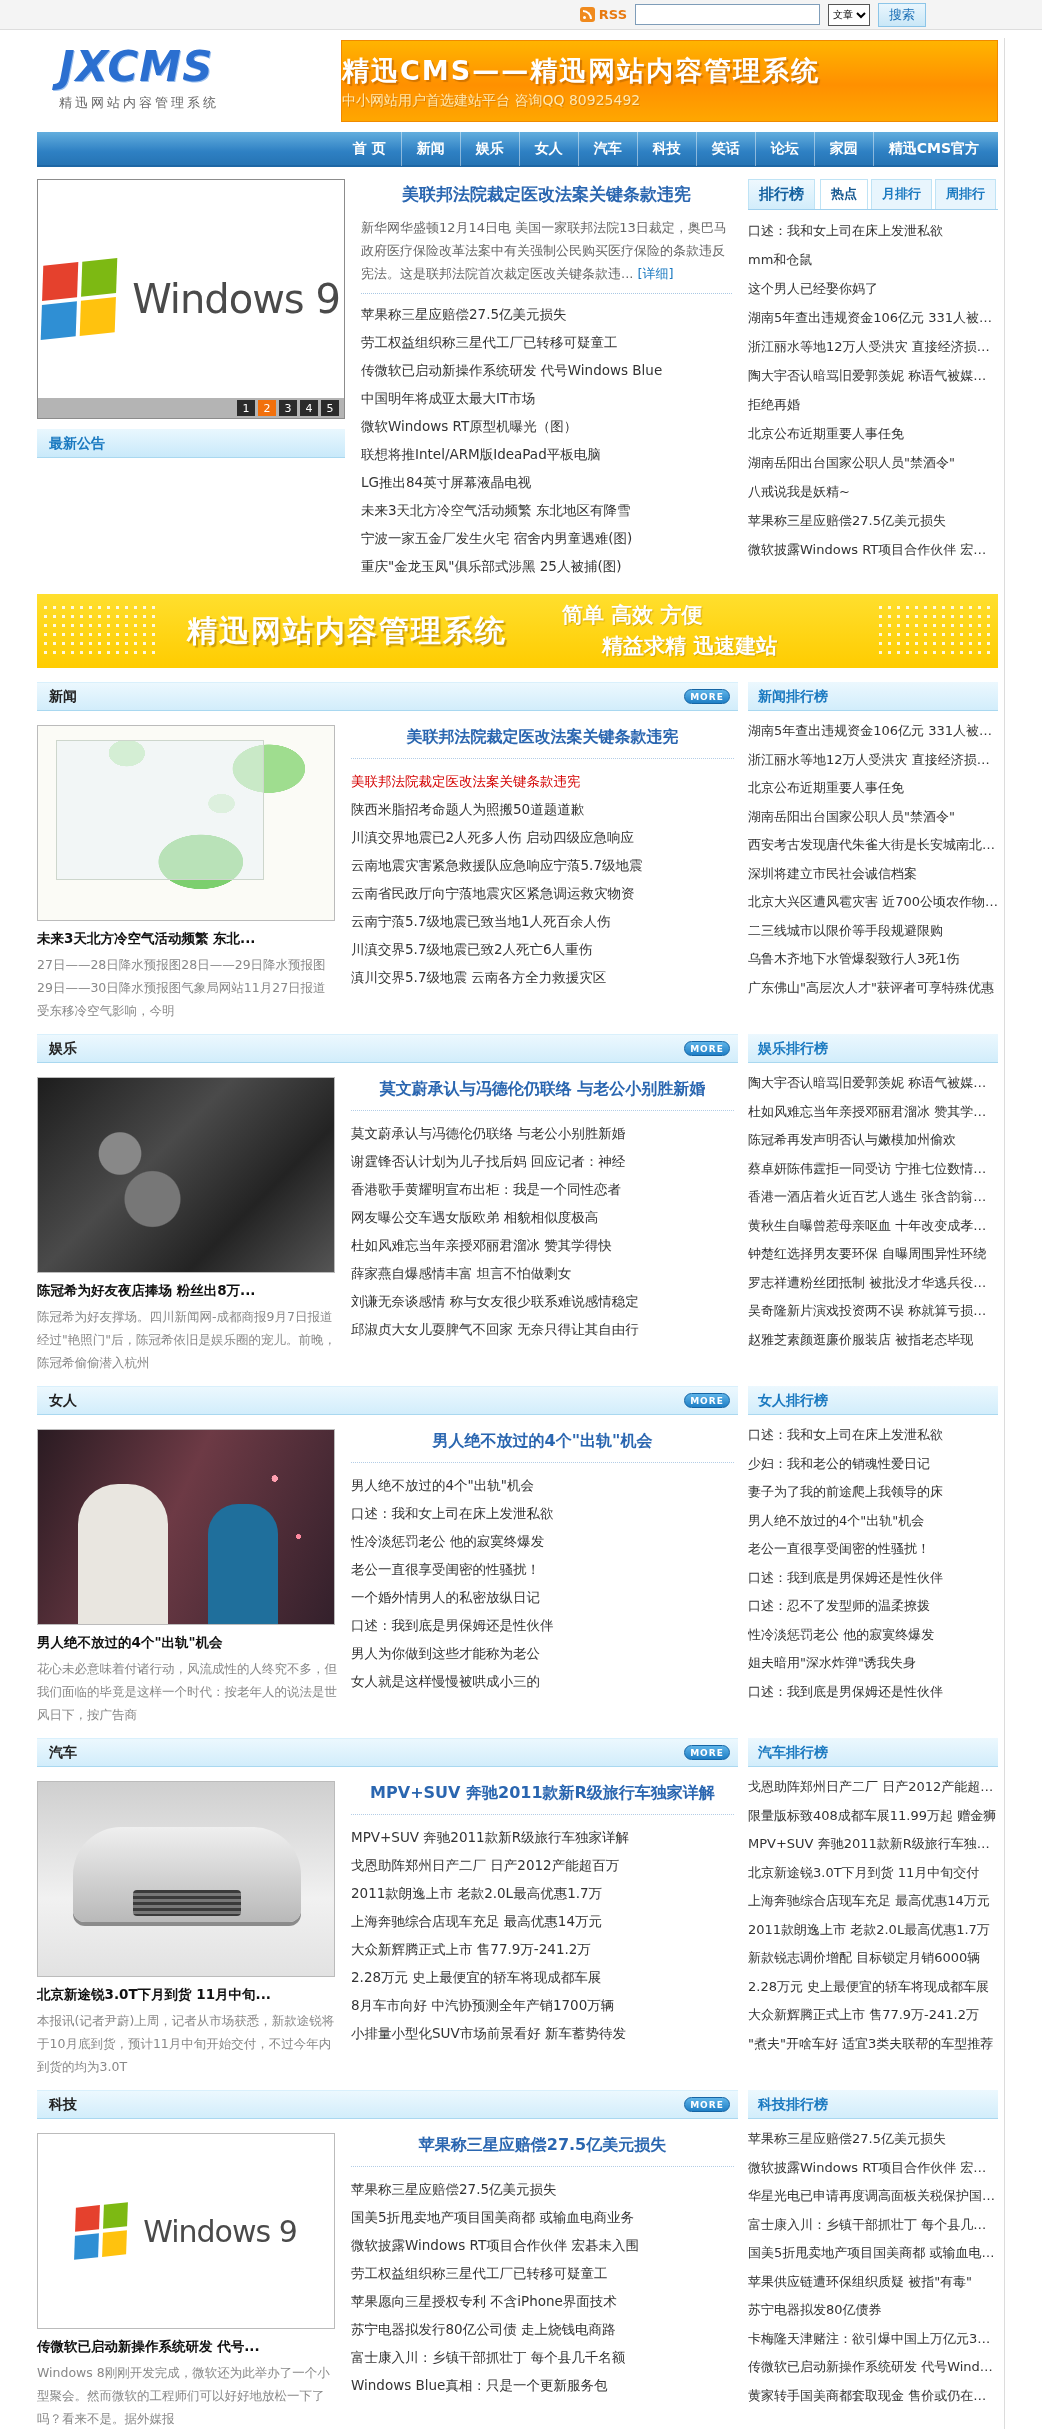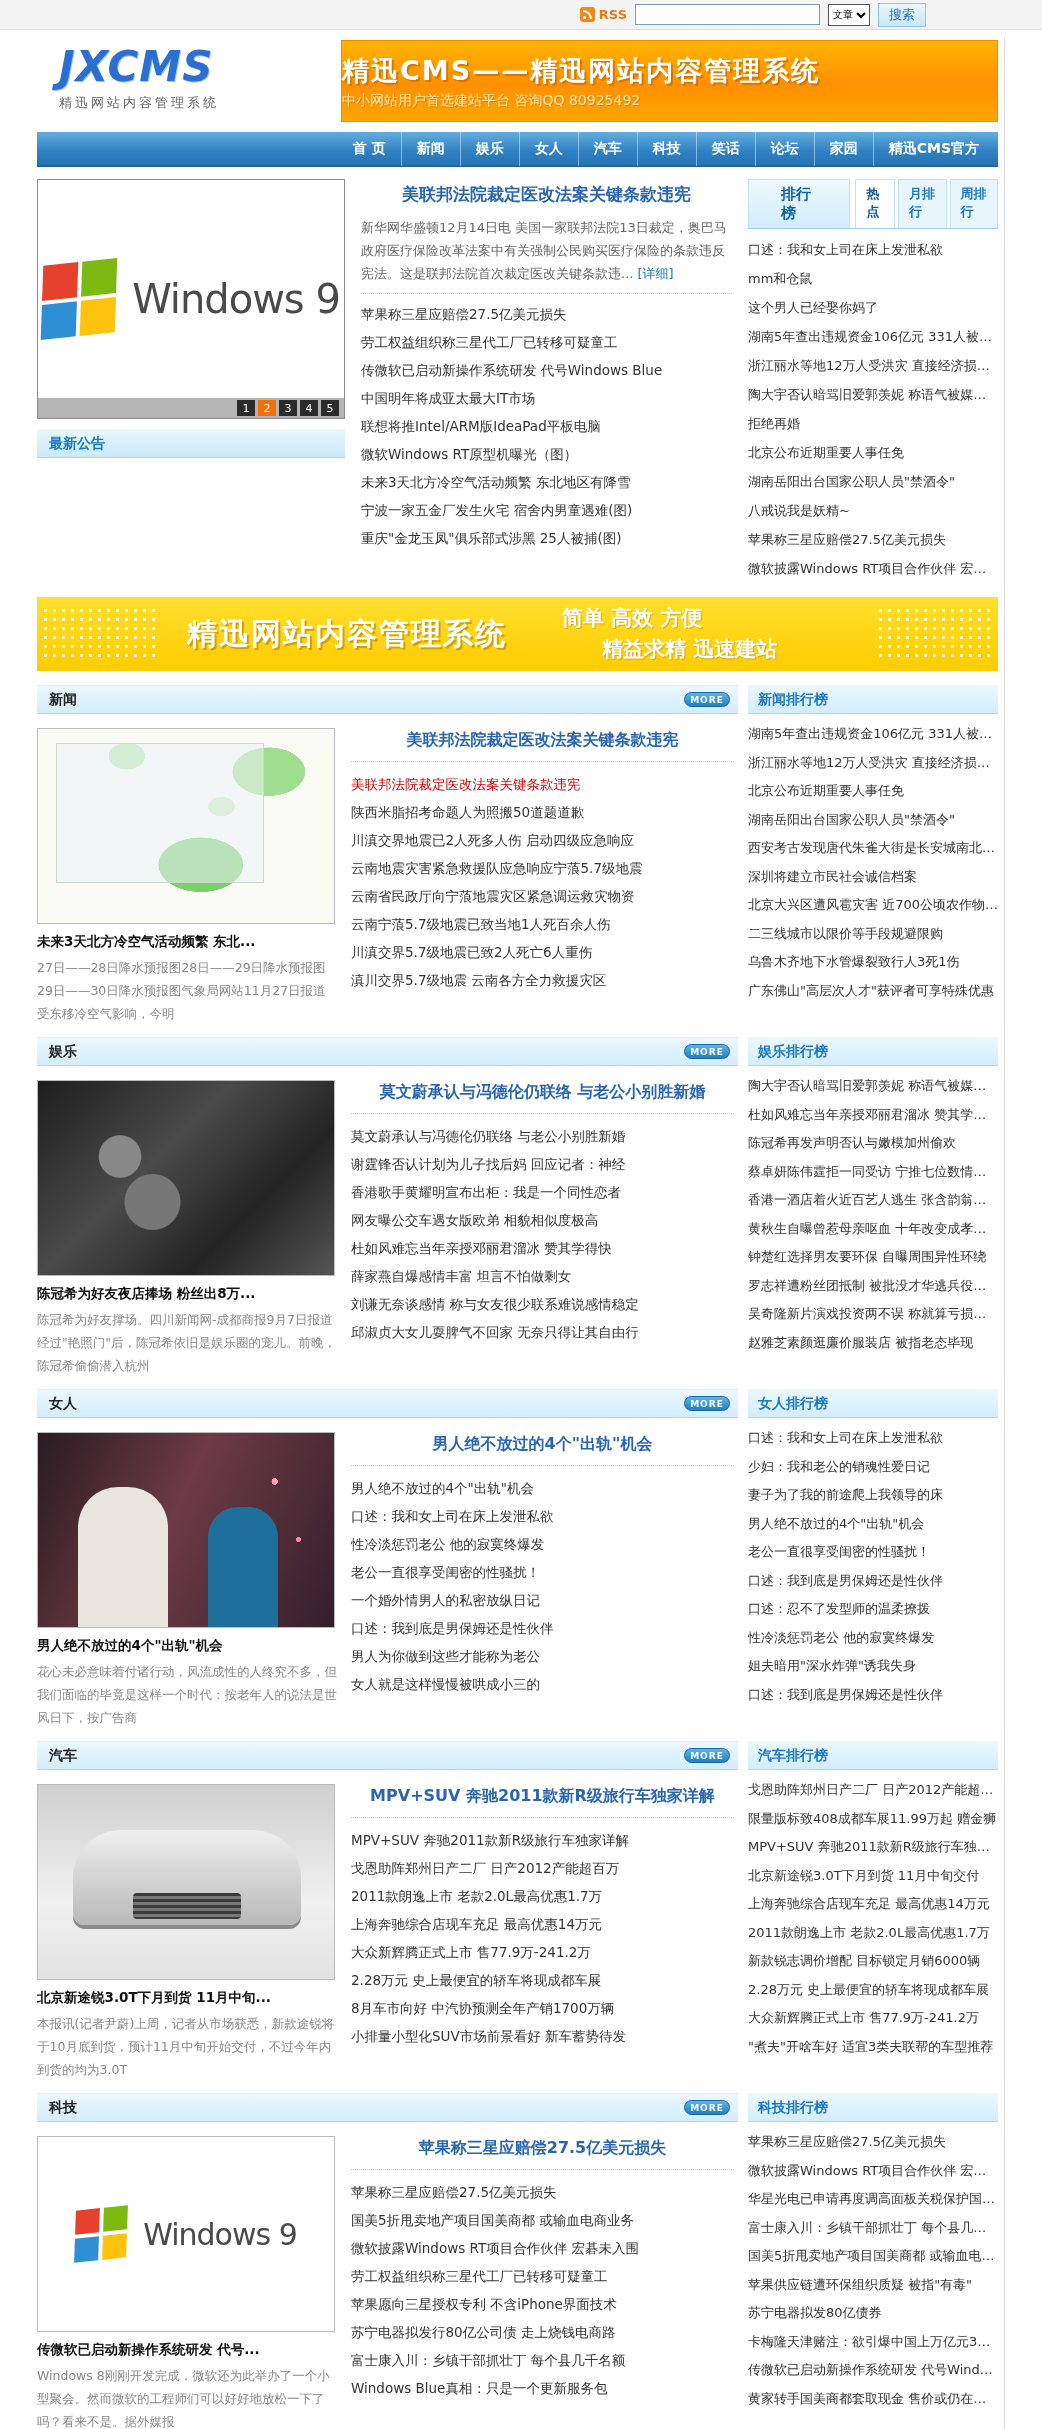--- a/index.html
+++ b/index.html
@@ -47,21 +47,21 @@
 
   .hero-mid { flex:1; padding:0 6px; }
   .hero-title { text-align:center; color:#2a66b0; font-size:17px; font-weight:bold; margin:4px 0 10px; }
   .hero-summary { color:#666; font-size:13px; line-height:23px; }
   .detail-link { color:#1a79c0; }
   .hero-list { margin-top:8px; border-top:1px dotted #a9c8e4; padding-top:6px; }
   .hero-list li, .rank-list li, .sec-list li { line-height:28px; font-size:13.5px; overflow:hidden; white-space:nowrap; text-overflow:ellipsis; cursor:pointer; }
 
   .hero-right { width:250px; }
   .rank-head { display:flex; align-items:stretch; gap:5px; border-bottom:1px solid #9fd0ee; }
-  .rank-head-title { background:linear-gradient(#eef8fe,#d2edfb); border:1px solid #bfe3f5; border-bottom:none; color:#15619f; font-weight:bold; font-size:15px; padding:5px 32px; }
+  .rank-head-title { background:linear-gradient(#eef8fe,#d2edfb); border:1px solid #bfe3f5; border-bottom:none; color:#15619f; font-weight:bold; font-size:15px; padding:5px 10px; }
   .rank-tab { background:#e8f5fd; border:1px solid #bfe3f5; border-bottom:none; color:#1a79c0; font-weight:bold; font-size:13px; padding:5px 10px; cursor:pointer; }
   .rank-tab.active { background:#fff; color:#14578f; }
   .rank-list { padding-top:6px; }
   .rank-list li { font-size:13px; line-height:29px; }
 
   
   .ad-banner { margin:14px 0; height:74px; background:linear-gradient(#ffdf2e,#fc0); position:relative; display:flex; align-items:center; overflow:hidden; }
   .ad-banner::before, .ad-banner::after { content:""; position:absolute; top:9px; bottom:9px; width:118px;
       background-image:radial-gradient(#fff 26%, rgba(255,255,255,0) 30%); background-size:9px 9px; opacity:.85; }
   .ad-banner::before { left:4px; } .ad-banner::after { right:4px; }
@@ -203,22 +203,23 @@
       <div class="notice-empty"></div>
     </div>
     <div class="hero-mid">
       <div class="hero-title">美联邦法院裁定医改法案关键条款违宪</div>
       <div class="hero-summary"><span>新华网华盛顿12月14日电 美国一家联邦法院13日裁定，奥巴马政府医疗保险改革法案中有关强制公民购买医疗保险的条款违反宪法。这是联邦法院首次裁定医改关键条款违...</span> <a class="detail-link">[详细]</a></div>
       <ul class="hero-list" id="hero-list">
           <li class="">苹果称三星应赔偿27.5亿美元损失</li>
           <li class="">劳工权益组织称三星代工厂已转移可疑童工</li>
           <li class="">传微软已启动新操作系统研发 代号Windows Blue</li>
           <li class="">中国明年将成亚太最大IT市场</li>
+          <li class="">微软Windows RT原型机曝光（图）</li>
           <li class="">联想将推Intel/ARM版IdeaPad平板电脑</li>
-          <li class="">微软Windows RT原型机曝光（图）</li>
+          <li class="">LG推出84英寸屏幕液晶电视</li>
           <li class="">未来3天北方冷空气活动频繁 东北地区有降雪</li>
           <li class="">宁波一家五金厂发生火宅 宿舍内男童遇难(图)</li>
           <li class="">重庆"金龙玉凤"俱乐部式涉黑 25人被捕(图)</li>
         </ul>
     </div>
     <div class="hero-right">
       <div class="rank-head">
         <span class="rank-head-title">排行榜</span>
         <span id="rank-tabs" style="display:flex;gap:3px;">
             <span class="rank-tab active">热点</span>

